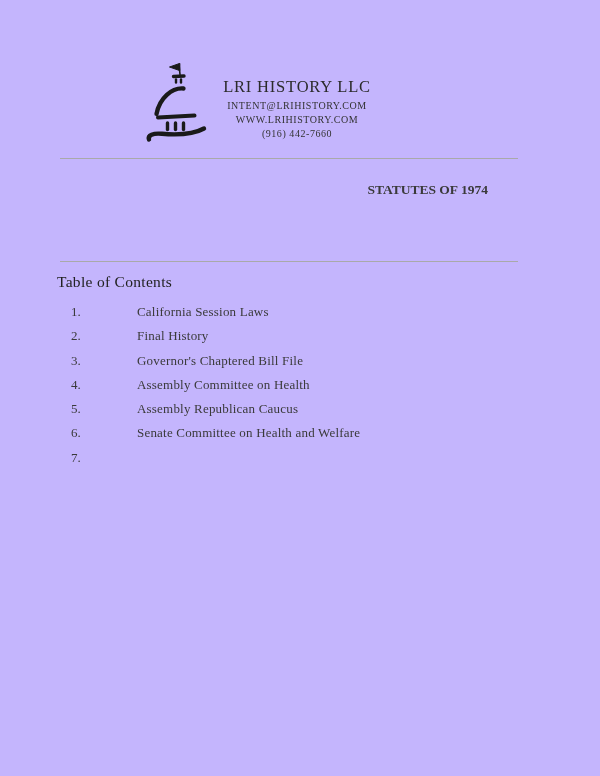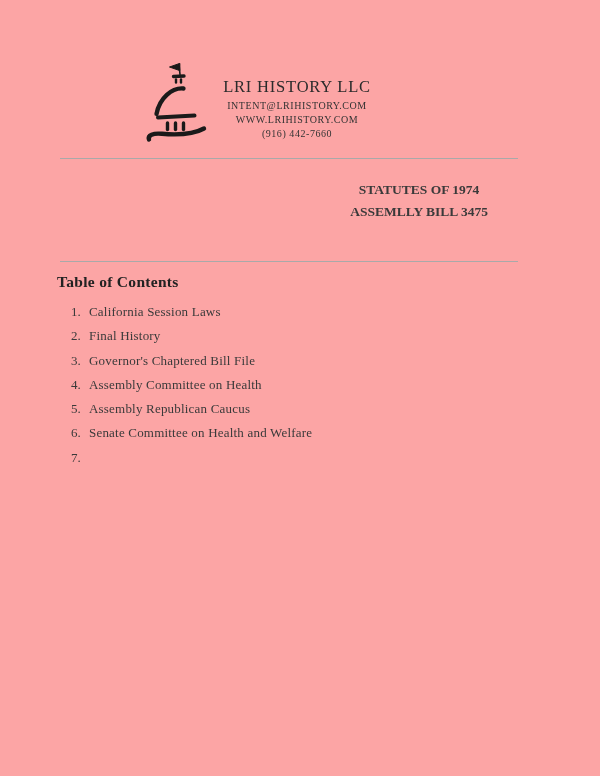--- a/index.html
+++ b/index.html
@@ -4,21 +4,21 @@
 <style>
   html, body {
     margin: 0;
     padding: 0;
     background: #ffffff;
   }
   .page {
     position: relative;
     width: 600px;
     height: 776px;
-    background: #fca5a5;
+    background: #c4b5fd;
     font-family: "Liberation Serif", "DejaVu Serif", serif;
     color: #2e2e2e;
     overflow: hidden;
   }
 
   
   .logo {
     position: absolute;
     left: 141px;
     top: 61px;
@@ -78,21 +78,21 @@
     white-space: pre;
   }
 
   
   .toc-heading {
     position: absolute;
     left: 57px;
     top: 272px;
     margin: 0;
     font-size: 15.5px;
-    font-weight: bold;
+    font-weight: normal;
     letter-spacing: 0.3px;
     color: #222222;
     line-height: 20px;
   }
   .toc-list {
     position: absolute;
     left: 71px;
     top: 300px;
     margin: 0;
     padding: 0;
@@ -103,20 +103,21 @@
     line-height: 24.25px;
     font-size: 13px;
     color: #3a3a3a;
   }
   .toc-number {
     width: 18px;
     flex: 0 0 18px;
   }
   .toc-title {
     letter-spacing: 0.2px;
+    margin-left: 48px;
   }
 </style>
 </head>
 <body>
 
 <div class="page">
 
   <header>
     <div class="logo">
       <svg viewBox="0 0 80 82" xmlns="http://www.w3.org/2000/svg">
@@ -148,21 +149,20 @@
       <div class="contact-line">WWW.LRIHISTORY.COM</div>
       <div class="contact-line">(916) 442-7660</div>
     </div>
   </header>
 
   <hr class="rule rule-top">
   <hr class="rule rule-bottom">
 
   <section class="reference-block">
     <div class="ref-line">STATUTES OF 1974</div>
-    <div class="ref-line">ASSEMLLY BILL 3475</div>
   </section>
 
   <h2 class="toc-heading">Table of Contents</h2>
   <ol class="toc-list">
     <li class="toc-item">
       <span class="toc-number">1.</span>
       <span class="toc-title">California Session Laws</span>
     </li>
     <li class="toc-item">
       <span class="toc-number">2.</span>

